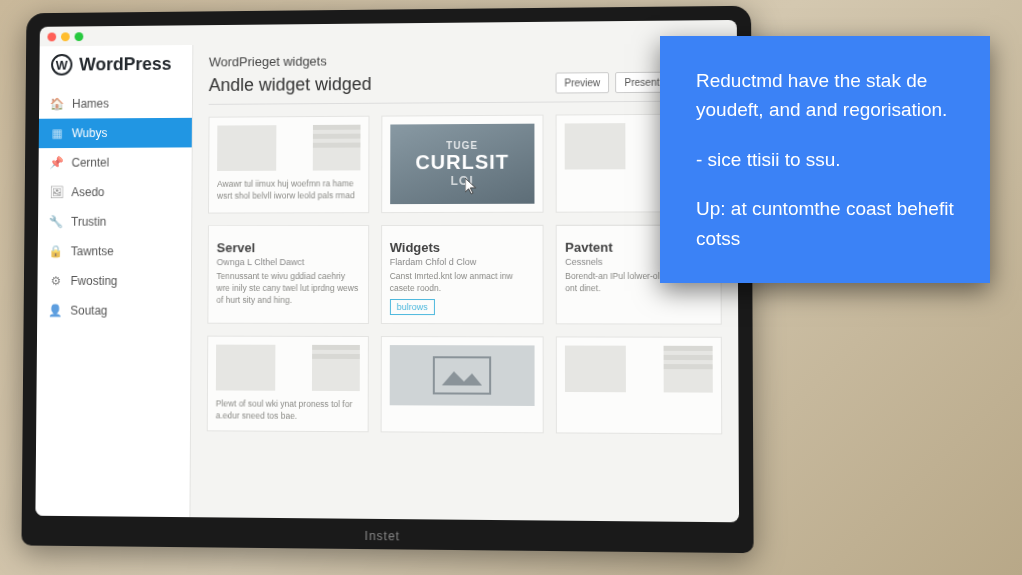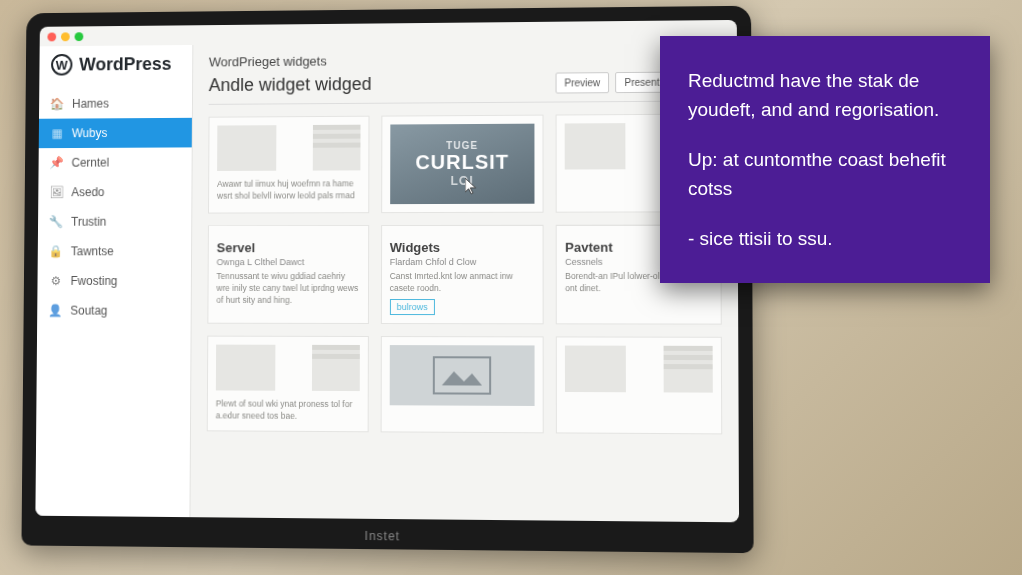--- a/index.html
+++ b/index.html
@@ -142,23 +142,23 @@
 .card-text { font-size: 8.5px; color: #8a8a86; line-height: 1.4; }
 .tag { display:inline-block; border:1px solid #4db8dd; color:#4db8dd; font-size:9px; padding:2px 6px; margin-top:4px; }
 .card-banner2 { width:100%; height:60px; background:#cfd4d6; display:flex; align-items:center; justify-content:center; }
 
 
 .overlay {
   position: absolute;
   right: 32px;
   top: 36px;
   width: 330px;
-  background: #4c1d95;
+  background: #3b82f6;
   color: #fff;
-  padding: 30px 28px;
+  padding: 30px 36px;
   font-family: "Segoe UI", sans-serif;
   box-shadow: 0 8px 24px rgba(0,0,0,0.5);
 }
 .overlay p { font-size: 19px; line-height: 1.55; margin-bottom: 20px; }
 .overlay p:last-child { margin-bottom: 0; }
 </style>
 </head>
 <body>
 
 <div class="monitor">
@@ -303,15 +303,15 @@
           </div>
         </div>
       </main>
     </div>
   </div>
   <div class="monitor-brand">Instet</div>
 </div>
 
 <div class="overlay">
   <p>Reductmd have the stak de youdeft, and and regorisation.</p>
+  <p>-  sice ttisii to ssu.</p>
   <p>Up: at cuntomthe coast behefit cotss</p>
-  <p>-  sice ttisii to ssu.</p>
 </div>
 
 </body></html>

